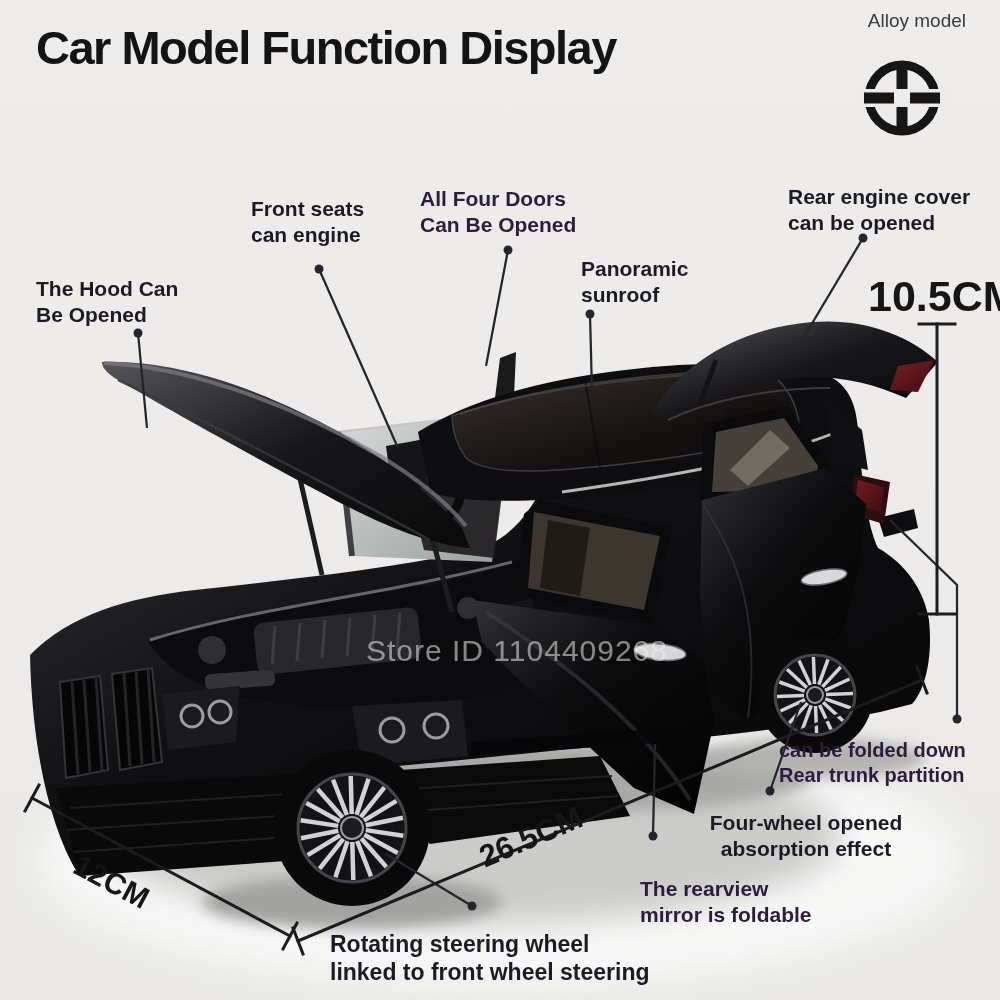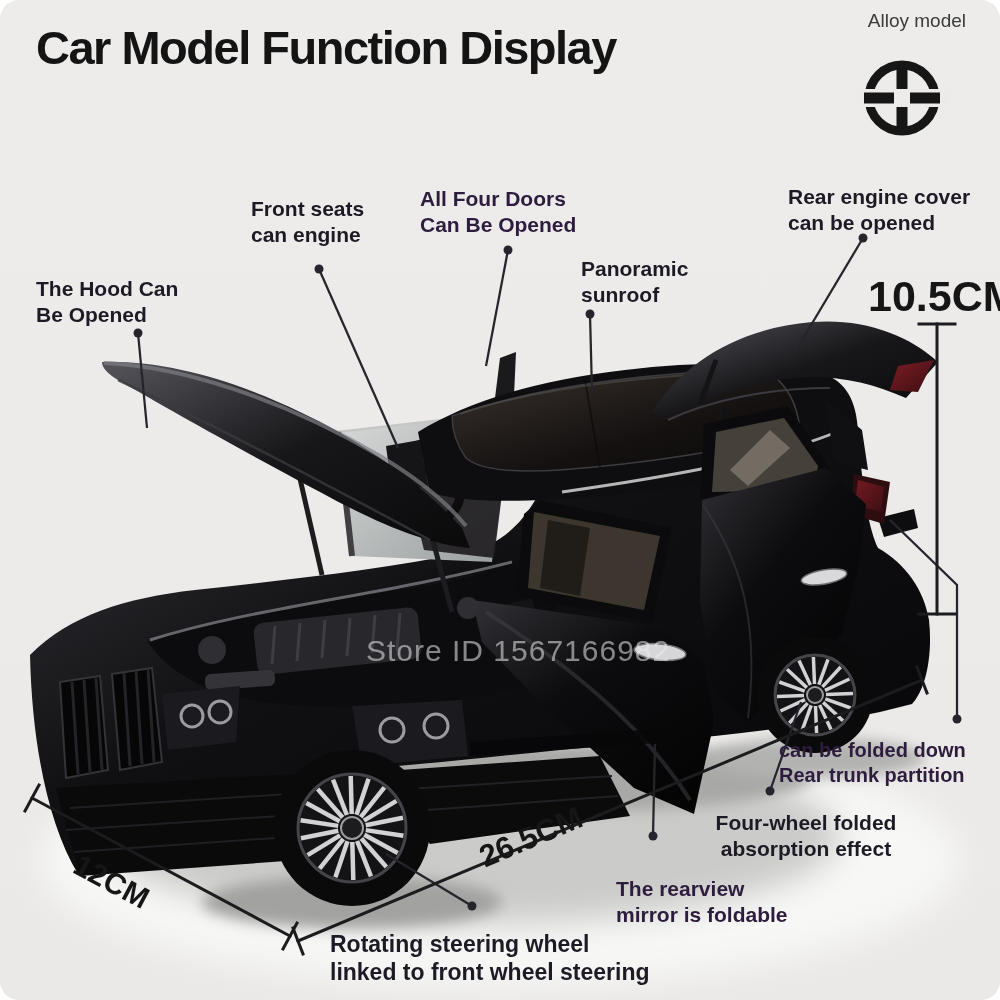--- a/index.html
+++ b/index.html
@@ -1,20 +1,19 @@
 <!DOCTYPE html>
 <html><head>
 <meta charset="utf-8">
 <style>
   html,body{margin:0;padding:0;}
   .stage{
     position:relative;width:1000px;height:1000px;overflow:hidden;
     background:linear-gradient(180deg,#edecea 0%,#ecebe9 55%,#eae9e7 100%);
     font-family:"Liberation Sans",sans-serif;
-    border-radius:19px;
   }
   .stage svg#scene{position:absolute;left:0;top:0;}
   .page-title{
     position:absolute;left:36px;top:20px;font-size:47px;font-weight:bold;
     letter-spacing:-1.5px;color:#141414;white-space:nowrap;
   }
   .badge-label{
     position:absolute;right:34px;top:10px;font-size:19px;color:#3a3a3a;white-space:nowrap;
   }
   .badge-icon{position:absolute;right:48px;top:48px;}
@@ -25,21 +24,21 @@
   .callout span{display:block;}
   .ink{color:#1d1a26;}
   .purple{color:#2d1c3e;}
   .co-hood{left:36px;top:276px;}
   .co-seats{left:251px;top:196px;}
   .co-doors{left:420px;top:186px;}
   .co-sunroof{left:549px;top:256px;margin-left:32px;}
   .co-engine{left:788px;top:184px;}
   .co-partition{left:779px;top:738px;font-size:20px;line-height:25px;}
   .co-shock{left:706px;top:810px;width:200px;text-align:center;}
-  .co-mirror{left:616px;top:876px;}
+  .co-mirror{left:640px;top:876px;}
   .co-steering{left:330px;top:930px;font-size:23px;line-height:28px;}
   .measure{
     position:absolute;font-weight:bold;color:#161616;white-space:nowrap;
   }
   .m-height{left:868px;top:272px;font-size:43px;}
   .m-width{left:84px;top:848px;font-size:30px;transform:rotate(28deg);transform-origin:left top;}
   .m-length{left:474px;top:842px;font-size:31px;transform:rotate(-23deg);transform-origin:left top;}
   .watermark{
     position:absolute;left:366px;top:634px;font-size:30px;letter-spacing:1px;
     color:rgba(236,236,236,0.55);font-weight:normal;white-space:nowrap;
@@ -341,21 +340,21 @@
   <svg class="badge-icon" width="100" height="100" viewBox="0 0 100 100">
     <circle cx="50" cy="50" r="33" stroke="#161616" stroke-width="9" fill="none"></circle>
     <rect x="4" y="41" width="26" height="18" fill="#ecebe9"></rect>
     <rect x="70" y="41" width="26" height="18" fill="#ecebe9"></rect>
     <rect x="44.5" y="15" width="11" height="26" fill="#161616"></rect>
     <rect x="44.5" y="59" width="11" height="26" fill="#161616"></rect>
     <rect x="12" y="44.5" width="30" height="11" fill="#161616"></rect>
     <rect x="58" y="44.5" width="30" height="11" fill="#161616"></rect>
   </svg>
 
-  <div class="watermark">Store ID 1567166982</div>
+  <div class="watermark">Store ID 1104409268</div>
 
   <div class="callout ink co-hood">
     <span>The Hood Can</span>
     <span>Be Opened</span>
   </div>
   <div class="callout ink co-seats">
     <span>Front seats</span>
     <span>can engine</span>
   </div>
   <div class="callout purple co-doors">
@@ -368,21 +367,21 @@
   </div>
   <div class="callout ink co-engine">
     <span>Rear engine cover</span>
     <span>can be opened</span>
   </div>
   <div class="callout purple co-partition">
     <span>can be folded down</span>
     <span>Rear trunk partition</span>
   </div>
   <div class="callout ink co-shock">
-    <span>Four-wheel folded</span>
+    <span>Four-wheel opened</span>
     <span>absorption effect</span>
   </div>
   <div class="callout purple co-mirror">
     <span>The rearview</span>
     <span>mirror is foldable</span>
   </div>
   <div class="callout ink co-steering">
     <span>Rotating steering wheel</span>
     <span>linked to front wheel steering</span>
   </div>

